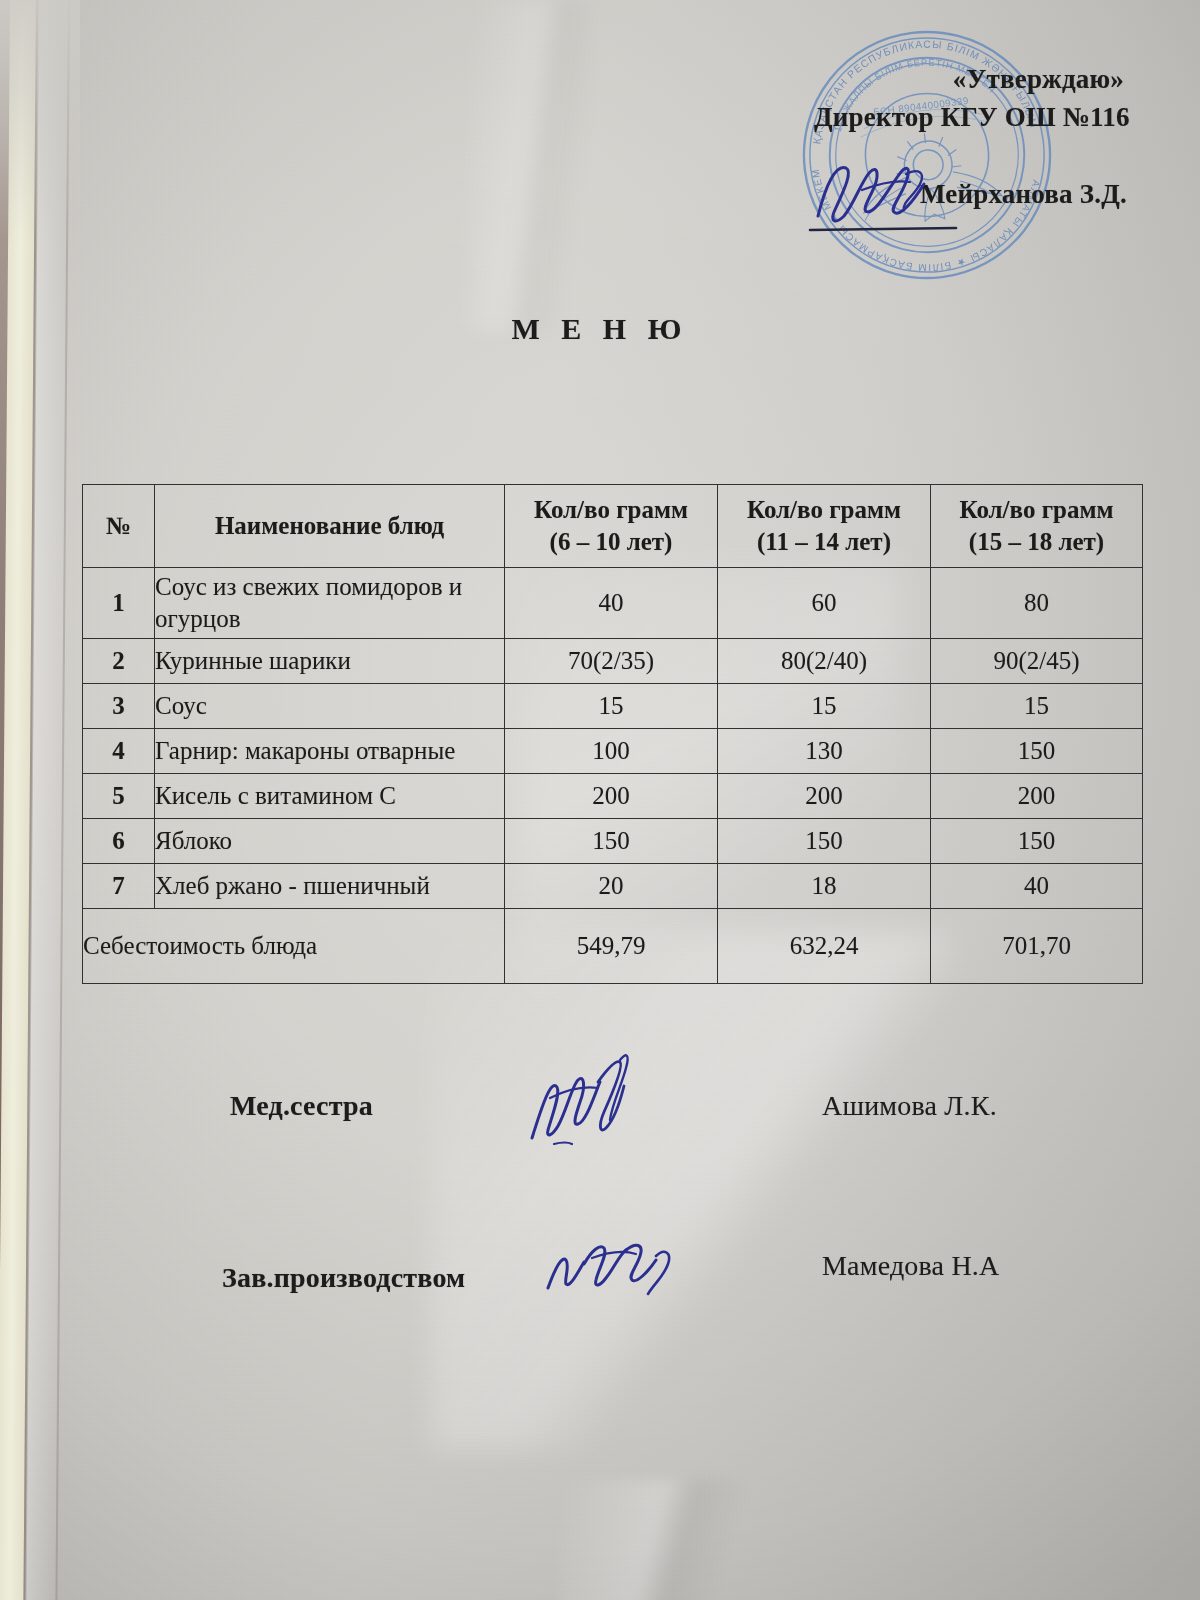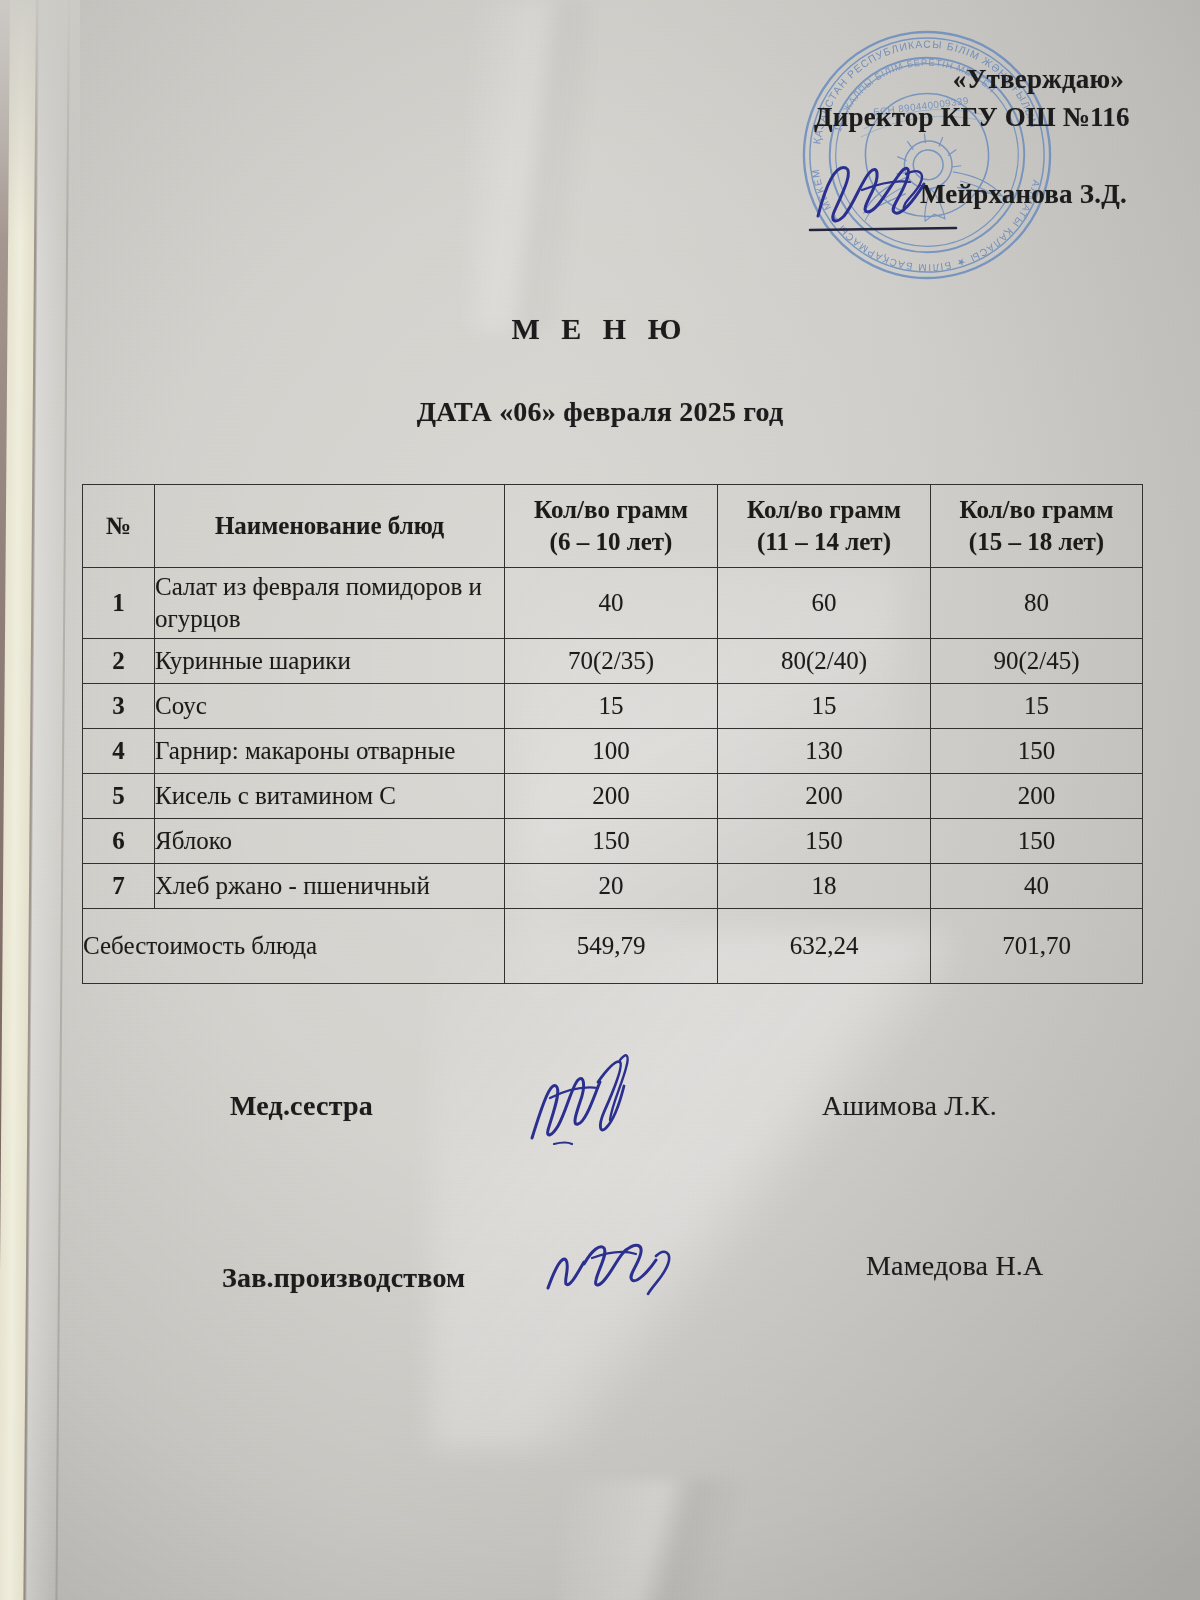--- a/index.html
+++ b/index.html
@@ -316,21 +316,21 @@
   }
   .sigrow .scribble svg { display: block; }
 
   #sigrow-nurse  { top: 1090px; }
   #sigrow-nurse .role   { left: 230px; top: 0; }
   #sigrow-nurse .person { left: 822px; top: 0; }
   #sigrow-nurse .scribble { left: 520px; top: -48px; width: 140px; height: 110px; }
 
   #sigrow-prod { top: 1250px; }
   #sigrow-prod .role   { left: 222px; top: 12px; }
-  #sigrow-prod .person { left: 822px; top: 0; margin-left: 44px; }
+  #sigrow-prod .person { left: 822px; top: 0; }
   #sigrow-prod .scribble { left: 540px; top: -28px; width: 160px; height: 80px; }
 
   .ink { fill: none; stroke: #2b2f8f; stroke-linecap: round; stroke-linejoin: round; }
 </style>
 </head>
 <body>
 
 <div id="page">
 
   <div class="paper-base"></div>
@@ -413,21 +413,20 @@
                  C 70 62, 82 40, 92 26 C 100 14, 106 16, 100 32 C 94 48, 84 58, 88 62
                  C 94 68, 108 50, 118 34"></path>
         <path d="M56 40 C 72 34, 90 30, 104 32" stroke-width="2.2"></path>
         <path d="M100 24 C 112 18, 120 22, 114 34 C 108 46, 96 52, 98 60" stroke-width="2.4"></path>
       </g>
       <path d="M4 80 L 150 78" stroke="#22253f" stroke-width="2.6" fill="none" stroke-linecap="round"></path>
     </svg>
   </div>
 
   <div class="doc-title">М Е Н Ю</div>
-  <div class="doc-date">ДАТА «06» февраля 2025 год</div>
 
   <div class="menu-table-wrap">
     <table class="menu">
       <colgroup>
         <col class="col-num">
           <col class="col-name">
           <col class="col-g1">
           <col class="col-g2">
           <col class="col-g3">
       </colgroup>
@@ -449,21 +448,21 @@
           </th>
           <th>
             <span>Кол/во грамм</span>
             <span class="hline2">(15 – 18 лет)</span>
           </th>
         </tr>
       </thead>
       <tbody id="menu-body">
           <tr class="row-tall">
             <td class="cell-num">1</td>
-            <td class="cell-name">Салат из февраля помидоров и огурцов</td>
+            <td class="cell-name">Соус из свежих помидоров и огурцов</td>
             <td class="cell-val">40</td>
             <td class="cell-val">60</td>
             <td class="cell-val">80</td>
           </tr>
           <tr>
             <td class="cell-num">2</td>
             <td class="cell-name">Куринные шарики</td>
             <td class="cell-val">70(2/35)</td>
             <td class="cell-val">80(2/40)</td>
             <td class="cell-val">90(2/45)</td>

